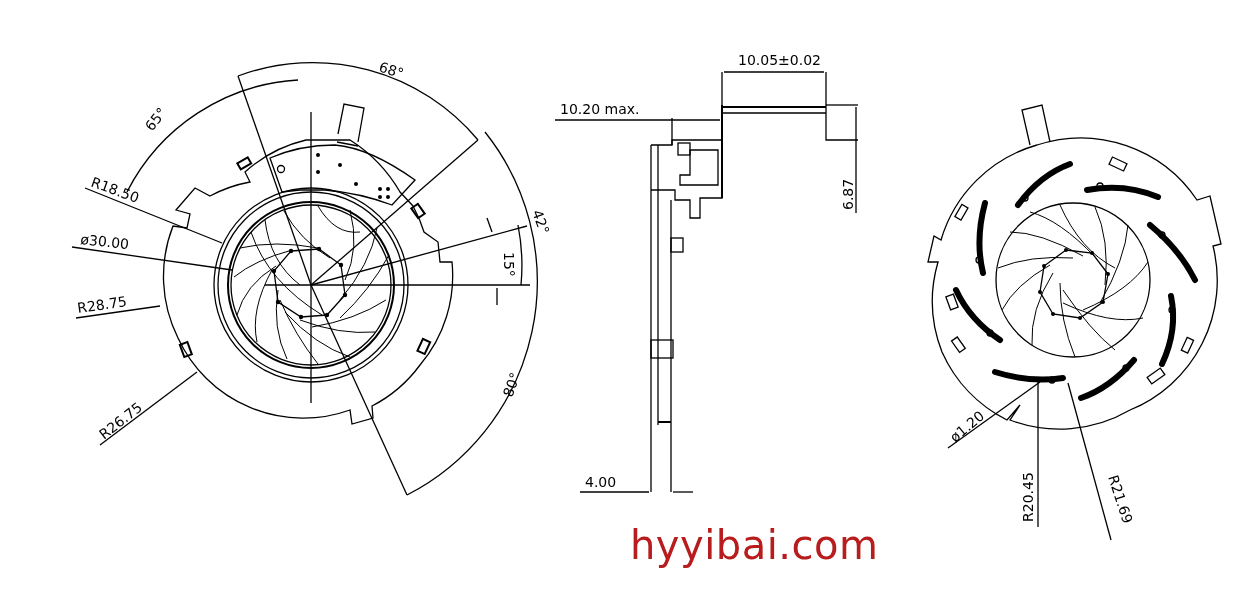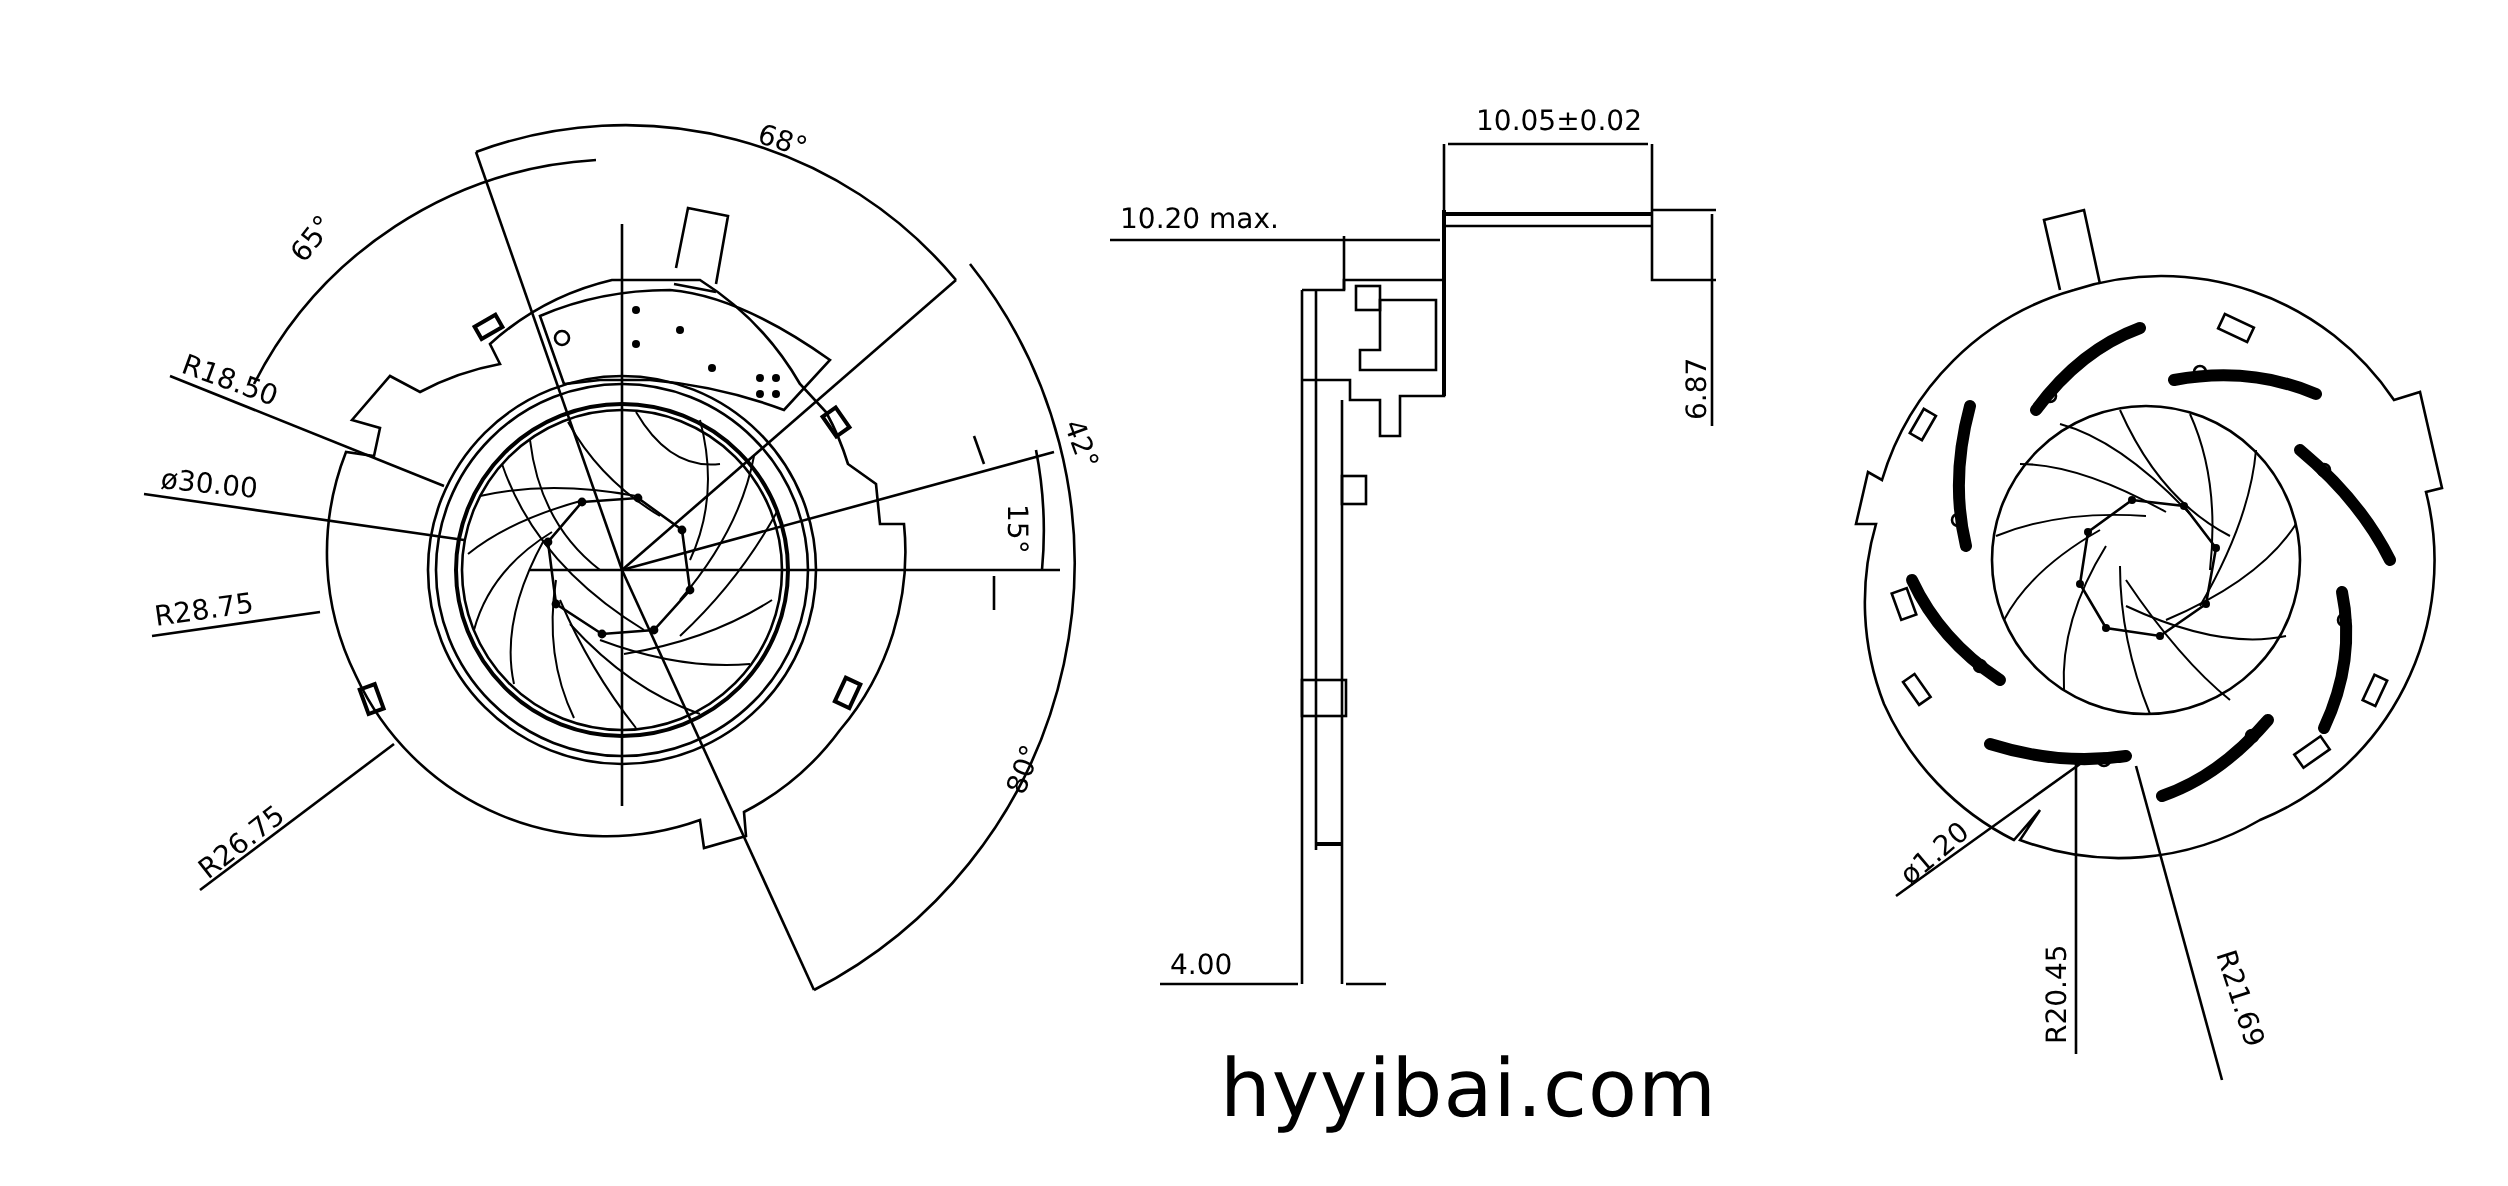--- a/index.html
+++ b/index.html
@@ -2,21 +2,21 @@
 <html><head>
 <meta charset="utf-8">
 <style>
   html, body { margin: 0; padding: 0; background: #ffffff; }
   body { width: 1254px; height: 593px; overflow: hidden; position: relative; font-family: "DejaVu Sans", sans-serif; }
   svg { position: absolute; left: 0; top: 0; }
   .ln { stroke: #000; fill: none; stroke-width: 1.3; }
   .lt { stroke: #000; fill: none; stroke-width: 1; }
   .lb { stroke: #000; fill: none; stroke-width: 2; }
   .dim { font-family: "DejaVu Sans", sans-serif; font-size: 14px; fill: #000; }
-  .watermark { position: absolute; left: 610px; top: 522px; font-family: "DejaVu Sans", sans-serif; font-size: 40px; color: #000000; letter-spacing: 0.5px; }
+  .watermark { position: absolute; left: 630px; top: 522px; font-family: "DejaVu Sans", sans-serif; font-size: 40px; color: #b91c1c; letter-spacing: 0.5px; }
 </style>
 </head>
 <body>
 
 <svg width="1254" height="593" viewBox="0 0 1254 593">
 
   <g>
 
     <path class="ln" d="M 176 210 L 190 214 L 187 228 L 173 226
          A 138 138 0 0 0 178 338

